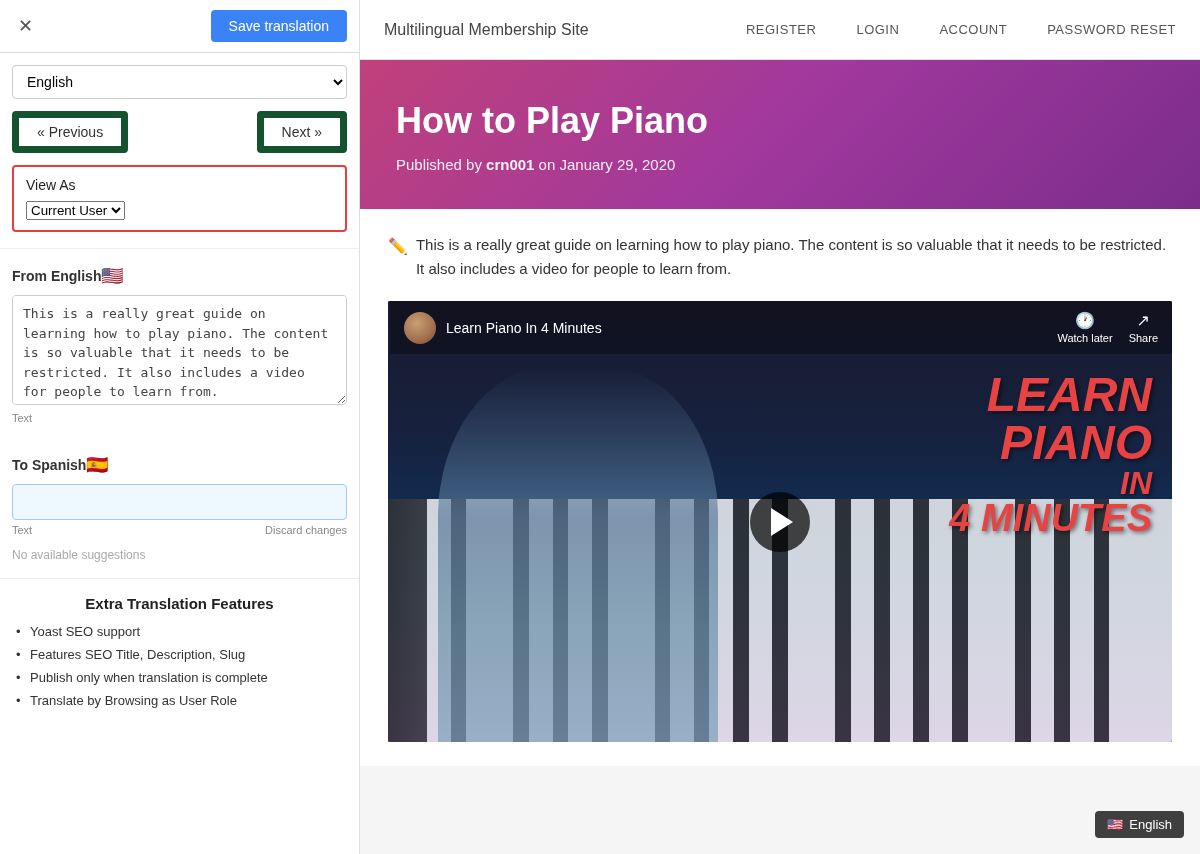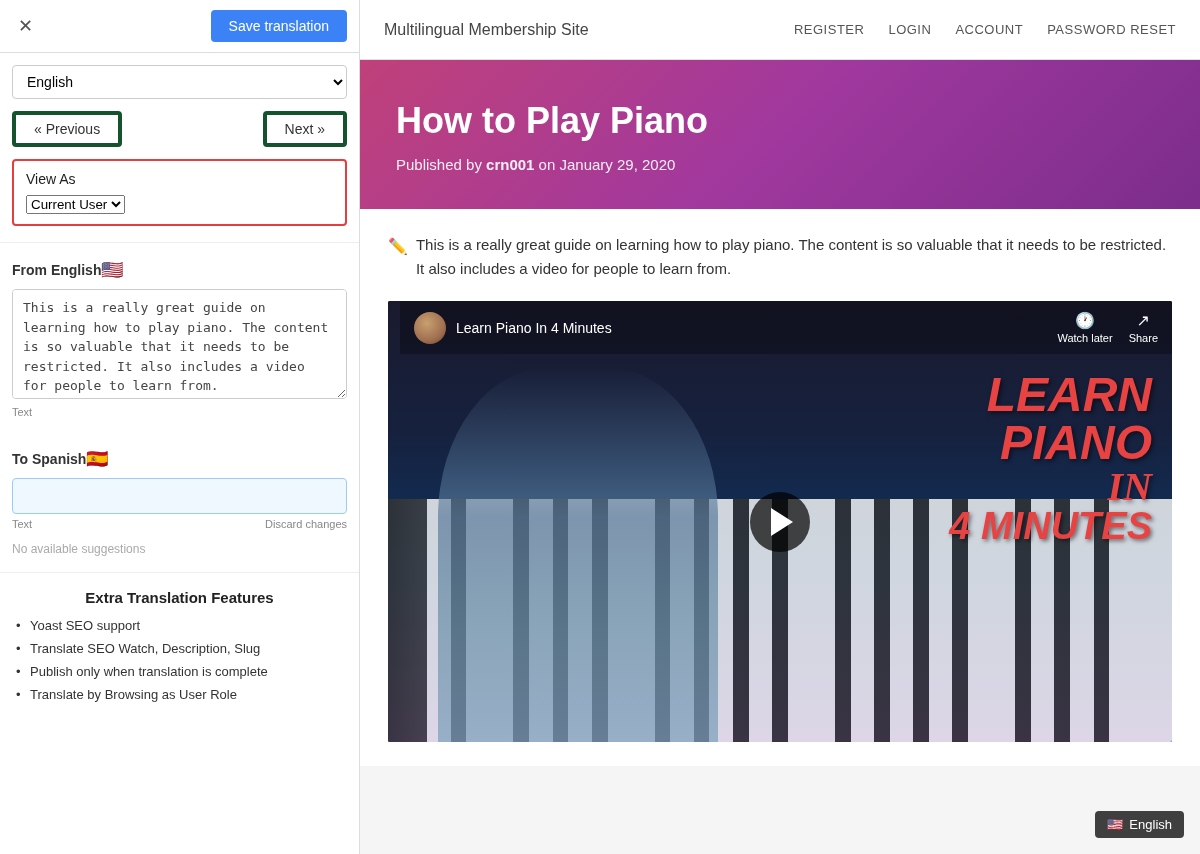--- a/index.html
+++ b/index.html
@@ -66,21 +66,21 @@
     }
 
     .nav-buttons {
       display: flex;
       justify-content: space-between;
       padding: 6px 12px 12px;
     }
 
     .nav-btn {
       background: #fff;
-      border: 4px solid #14532d;
+      border: 7px solid #14532d;
       padding: 6px 18px;
       border-radius: 4px;
       font-size: 14px;
       cursor: pointer;
       color: #333;
     }
 
     .view-as-section {
       margin: 0 12px 12px;
       border: 2px solid #e53e3e;
@@ -226,20 +226,21 @@
       gap: 24px;
     }
 
     .site-nav a {
       font-size: 13px;
       color: #555;
       text-decoration: none;
       font-weight: 500;
       text-transform: uppercase;
       letter-spacing: 0.5px;
+      margin-left: 16px;
     }
 
     .hero-section {
       background: linear-gradient(135deg, #c0417a 0%, #a0389e 50%, #7b2d8b 100%);
       padding: 40px 36px 36px;
       text-align: left;
       color: #fff;
     }
 
     .hero-title {
@@ -294,21 +295,21 @@
       background: linear-gradient(180deg, #1a1a2e 0%, #16213e 30%, #0f3460 60%, #533483 100%);
       position: relative;
       display: flex;
       align-items: center;
       justify-content: center;
     }
 
     .video-top-bar {
       position: absolute;
       top: 0;
-      left: 12px;
+      left: 2px;
       right: 0;
       padding: 10px 14px;
       display: flex;
       align-items: center;
       gap: 10px;
       background: rgba(0,0,0,0.3);
     }
 
     .video-avatar {
       width: 32px;
@@ -505,21 +506,21 @@
       <span>Text</span>
       <span style="cursor:pointer; color:#888;">Discard changes</span>
     </div>
     <div class="no-suggestions">No available suggestions</div>
   </div>
 
   <div class="extra-features">
     <h3>Extra Translation Features</h3>
     <ul class="features-list">
       <li>Yoast SEO support</li>
-      <li>Translate SEO Watch, Description, Slug</li>
+      <li>Features SEO Title, Description, Slug</li>
       <li>Publish only when translation is complete</li>
       <li>Translate by Browsing as User Role</li>
     </ul>
   </div>
 
 </div>
 
 <div id="right-panel">
 
   <div class="site-header">
@@ -567,21 +568,21 @@
 
         <div class="video-person"></div>
 
         <div class="video-play-btn">
           <div class="play-triangle"></div>
         </div>
 
         <div class="video-overlay-text">
           <div class="video-big-text" style="font-size:48px;">LEARN</div>
           <div class="video-big-text" style="font-size:48px;">PIANO</div>
-          <div class="video-big-text" style="font-size:40px;font-family:Liberation Serif, serif;">IN</div>
+          <div class="video-big-text" style="font-size:32px;">IN</div>
           <div class="video-big-text" style="font-size:38px;">4 MINUTES</div>
         </div>
 
       </div>
     </div>
   </div>
 
 </div>
 
 <div class="english-badge">

